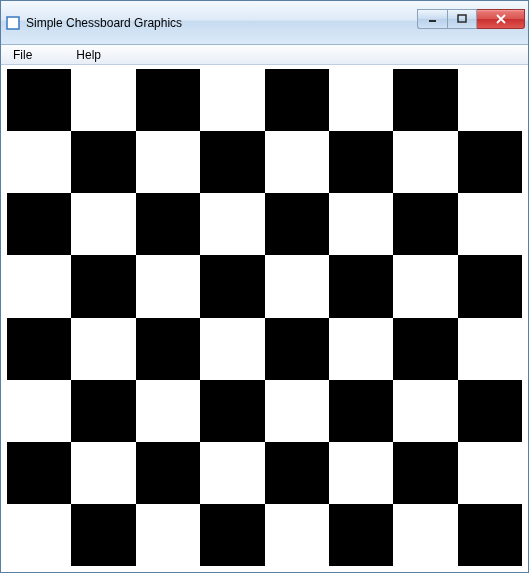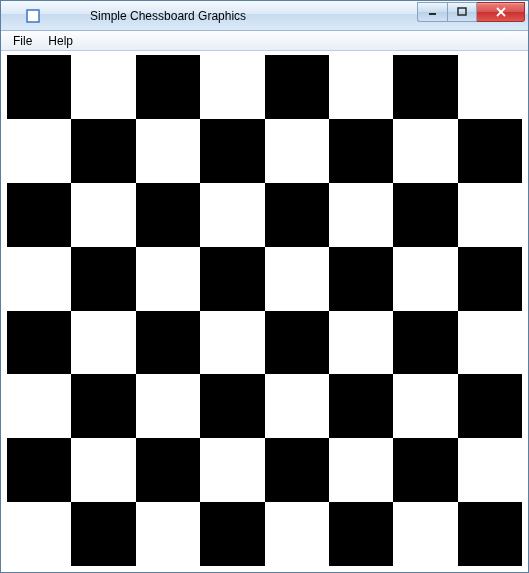--- a/index.html
+++ b/index.html
@@ -21,28 +21,27 @@
       width: 529px;
       height: 573px;
       border: 1px solid #5a7fa0;
       background: #fff;
       display: flex;
       flex-direction: column;
       box-shadow: 0 0 8px rgba(0,0,0,0.3);
     }
     
     .titlebar {
-      height: 30px;
+      height: 44px;
       background: linear-gradient(to bottom, #f4f9fe 0%, #dde9f7 45%, #c7dbef 46%, #dbeaf9 100%);
       border-bottom: 1px solid #9db6d0;
       display: flex;
       align-items: center;
-      padding-left: 24px;
+      padding-left: 4px;
       position: relative;
-      gap: 44px;
     }
     
     .app-icon {
       width: 16px;
       height: 16px;
       margin-right: 5px;
       flex-shrink: 0;
     }
     
     .app-icon svg {
@@ -97,20 +96,21 @@
       stroke: #fff;
     }
     
     .menubar {
       height: 20px;
       background: linear-gradient(to bottom, #fdfdfe 0%, #e8eef7 100%);
       border-bottom: 1px solid #c0cde0;
       display: flex;
       align-items: center;
       padding-left: 4px;
+      gap: 28px;
     }
     
     .menu-item {
       padding: 2px 8px;
       color: #000;
       cursor: pointer;
     }
     
     .client-area {
       flex: 1;

